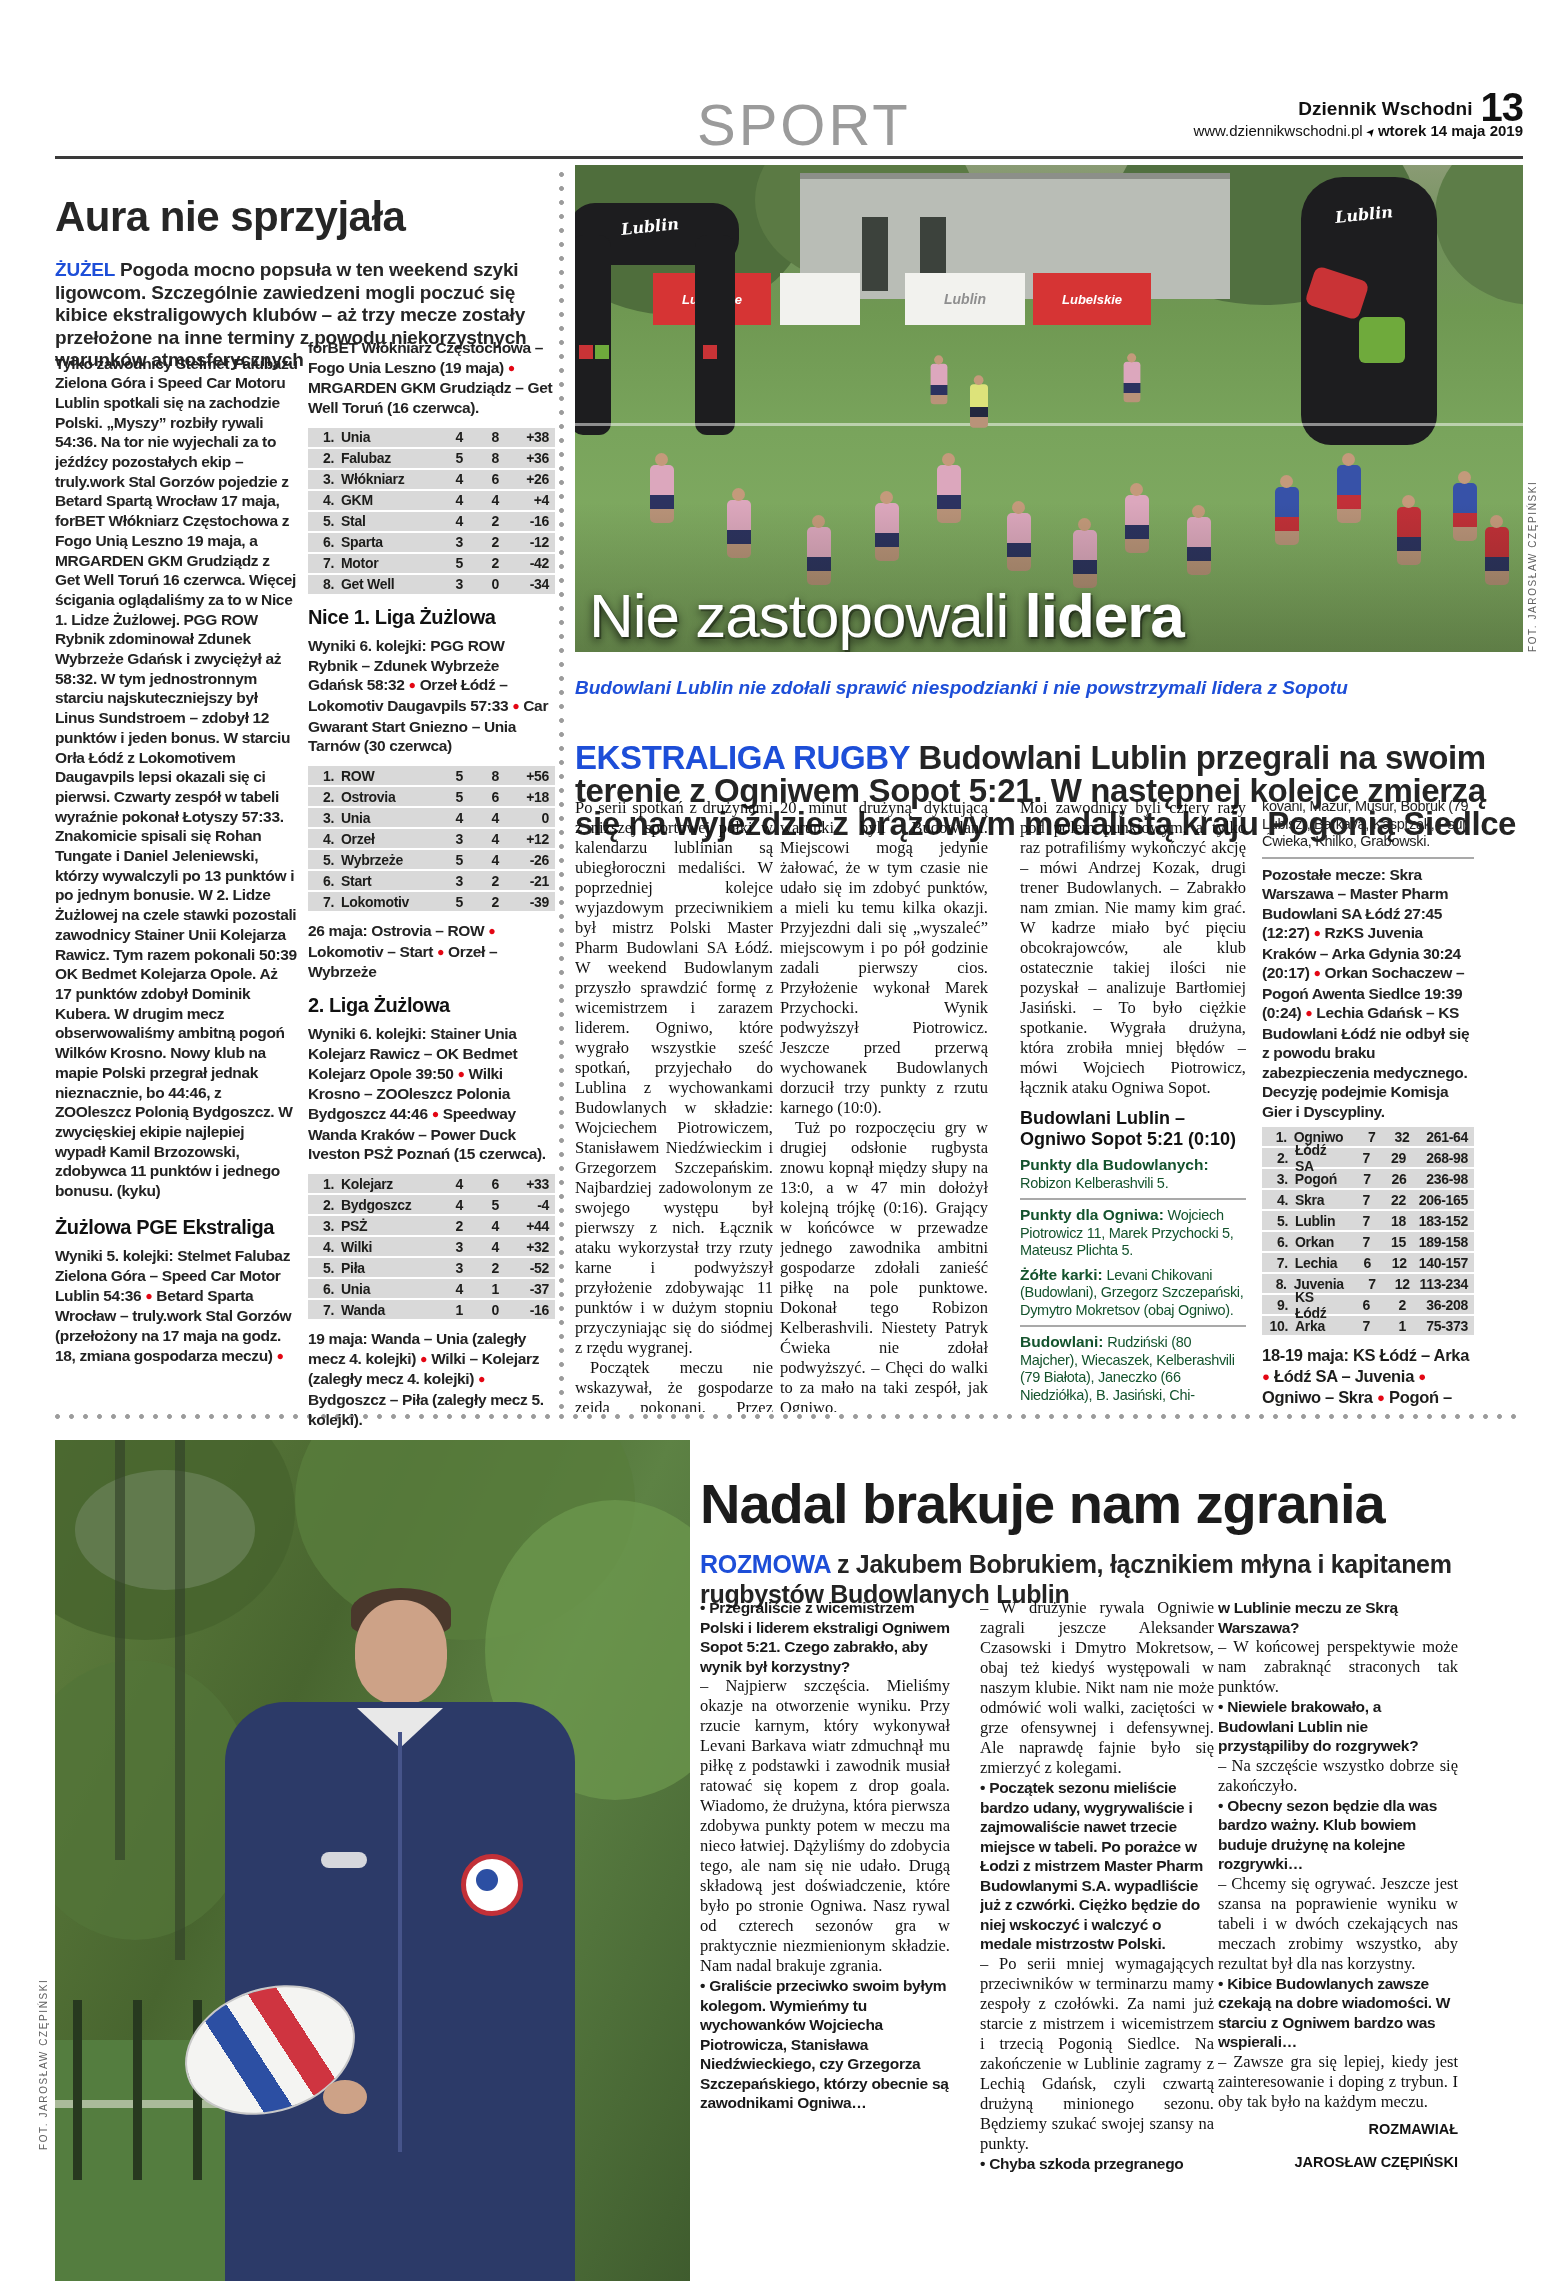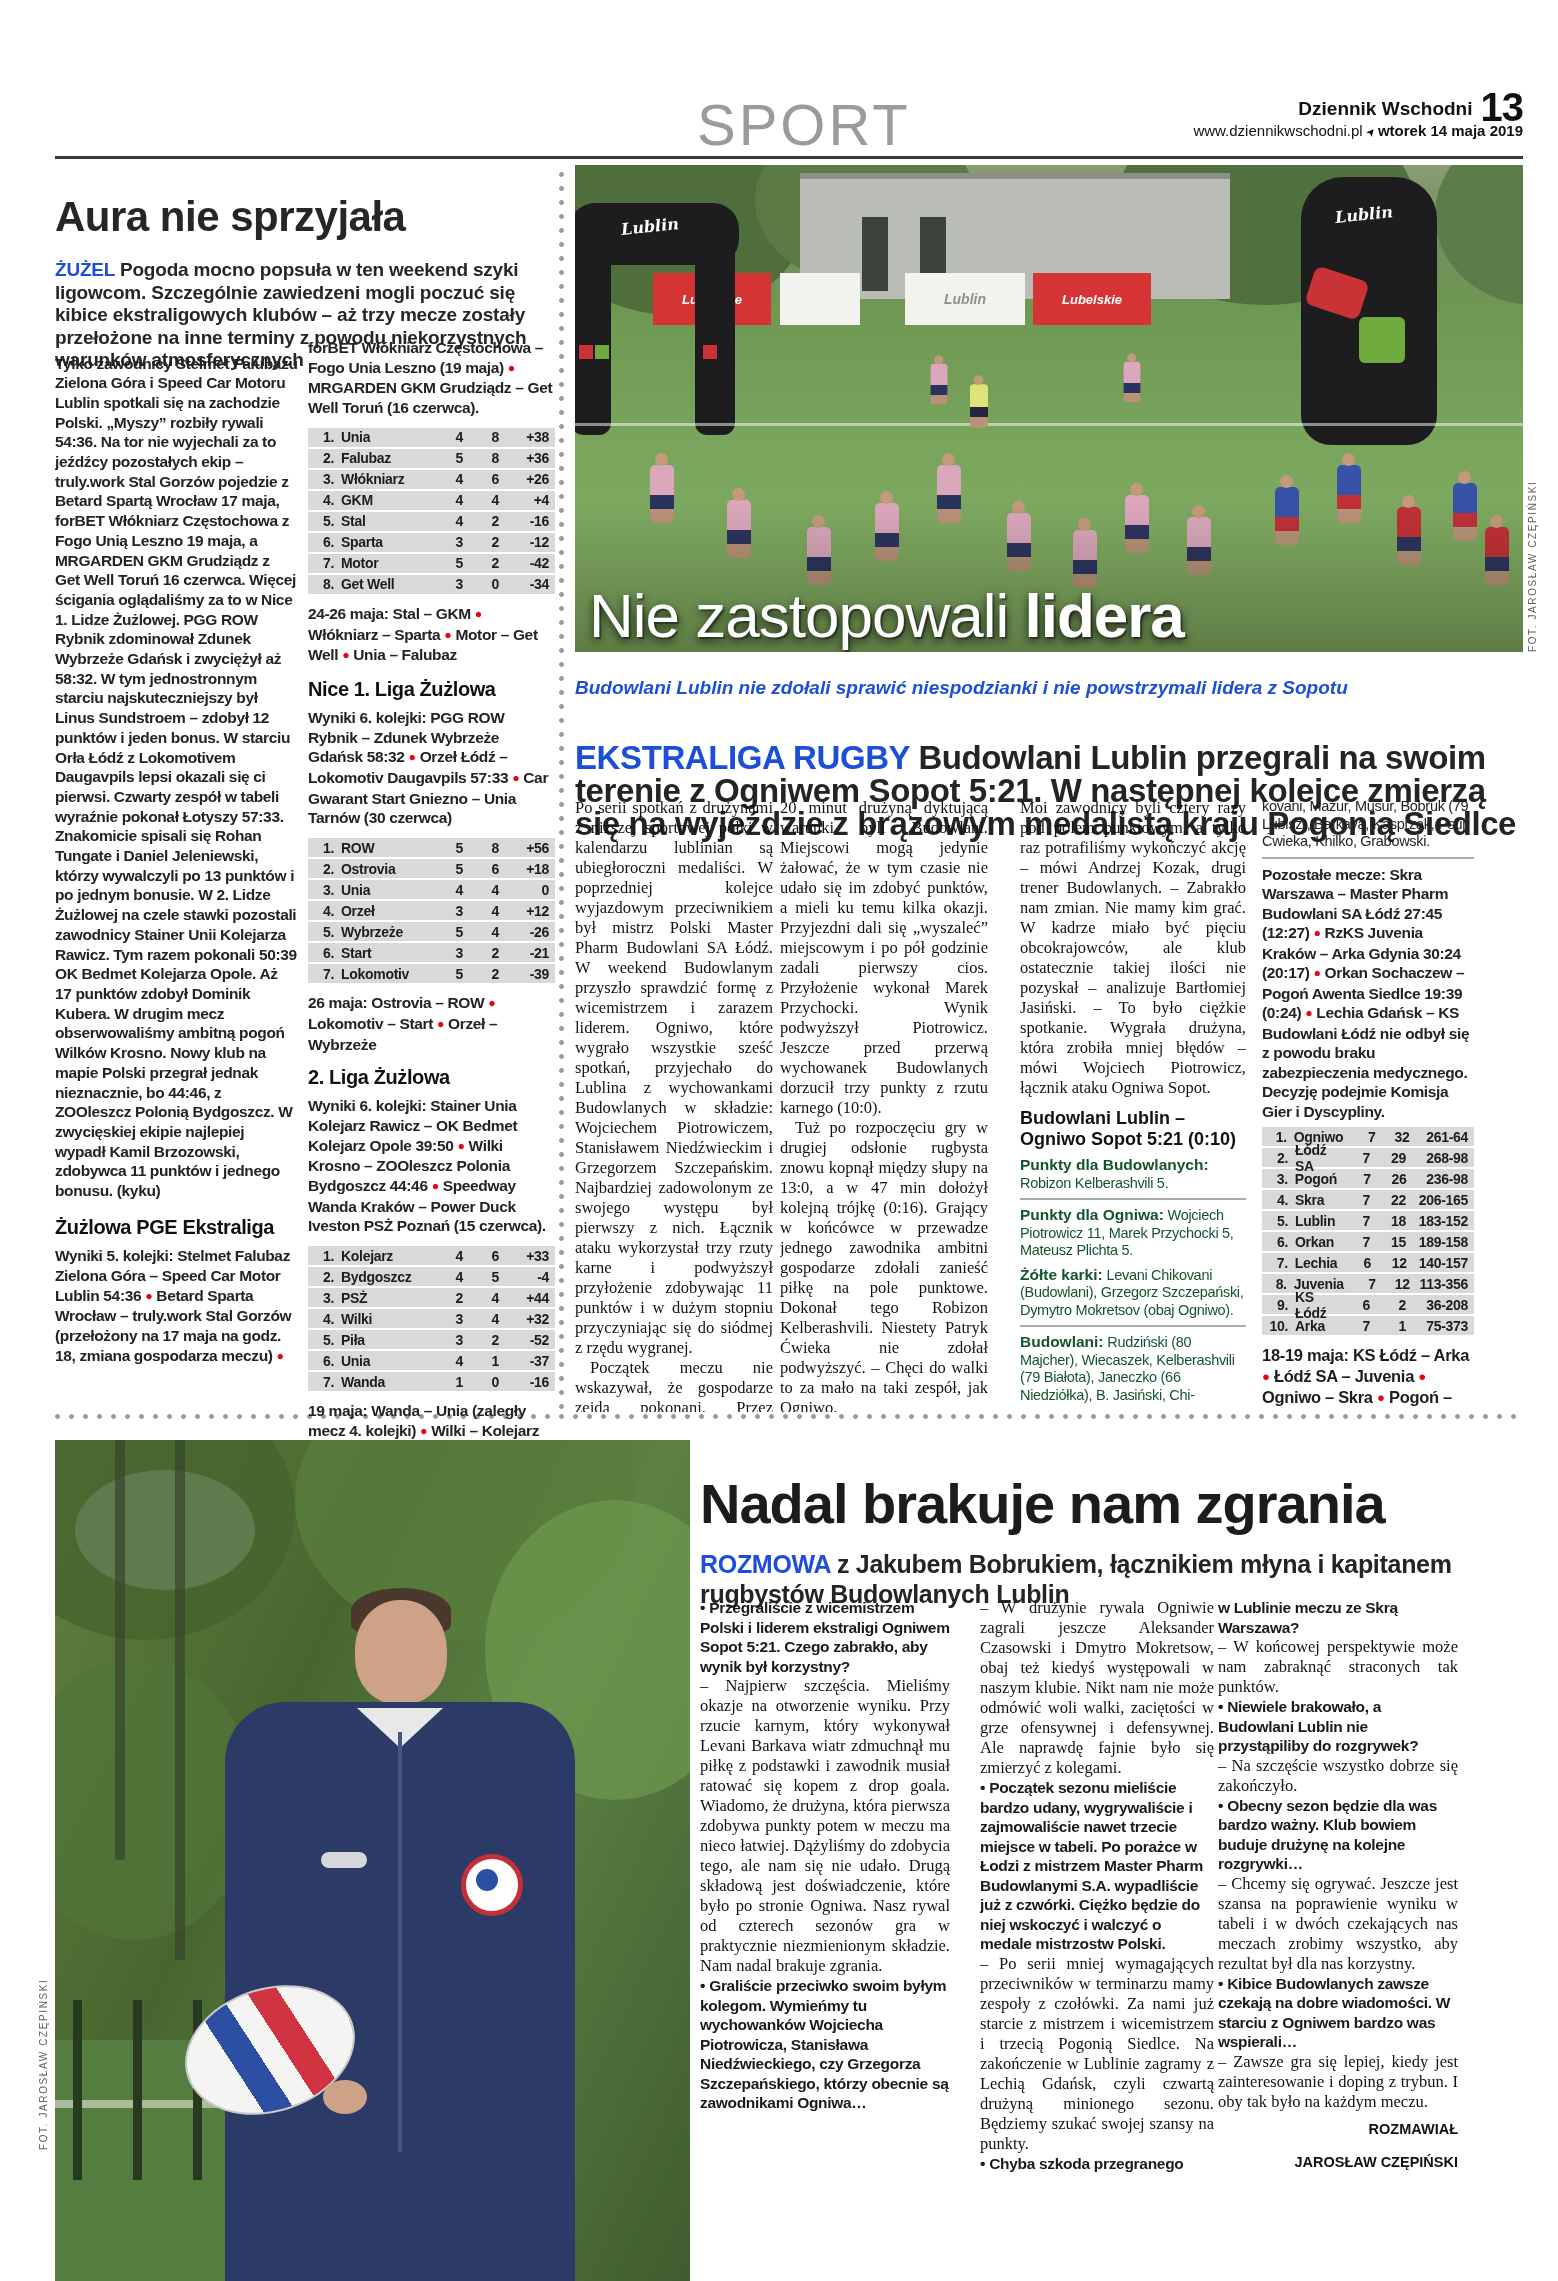--- a/index.html
+++ b/index.html
@@ -228,21 +228,20 @@
           <span class="tc b">-42</span>
         </div>
         <div class="trow">
           <span class="tc pos">8.</span>
           <span class="tc name">Get Well</span>
           <span class="tc m">3</span>
           <span class="tc p">0</span>
           <span class="tc b">-34</span>
         </div>
       </div>
-    <p class="res"><b>24-26 maja:</b> <span>Stal – GKM <span class="rdot">●</span> Włókniarz – Sparta <span class="rdot">●</span> Motor – Get Well <span class="rdot">●</span> Unia – Falubaz</span></p>
     <h2 class="sheading">Nice 1. Liga Żużlowa</h2>
     <p class="res"><b>Wyniki 6. kolejki:</b> <span>PGG ROW Rybnik – Zdunek Wybrzeże Gdańsk 58:32 <span class="rdot">●</span> Orzeł Łódź – Lokomotiv Daugavpils 57:33 <span class="rdot">●</span> Car Gwarant Start Gniezno – Unia Tarnów (30 czerwca)</span></p>
     <div class="ltable">
         <div class="trow">
           <span class="tc pos">1.</span>
           <span class="tc name">ROW</span>
           <span class="tc m">5</span>
           <span class="tc p">8</span>
           <span class="tc b">+56</span>
         </div>
@@ -471,21 +470,21 @@
           <span class="tc name">Lechia</span>
           <span class="tc m">6</span>
           <span class="tc p">12</span>
           <span class="tc b">140-157</span>
         </div>
         <div class="trow">
           <span class="tc pos">8.</span>
           <span class="tc name">Juvenia</span>
           <span class="tc m">7</span>
           <span class="tc p">12</span>
-          <span class="tc b">113-356</span>
+          <span class="tc b">113-234</span>
         </div>
         <div class="trow">
           <span class="tc pos">9.</span>
           <span class="tc name">KS Łódź</span>
           <span class="tc m">6</span>
           <span class="tc p">2</span>
           <span class="tc b">36-208</span>
         </div>
         <div class="trow">
           <span class="tc pos">10.</span>

